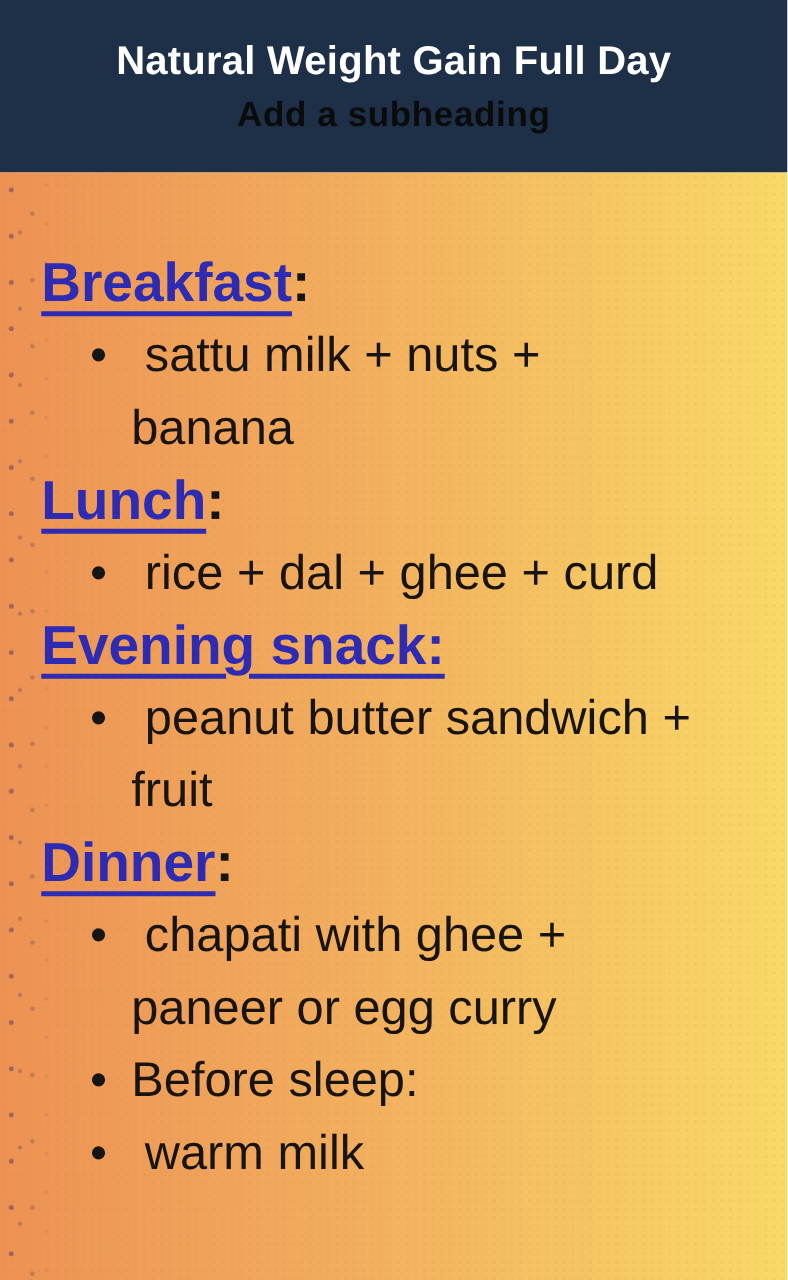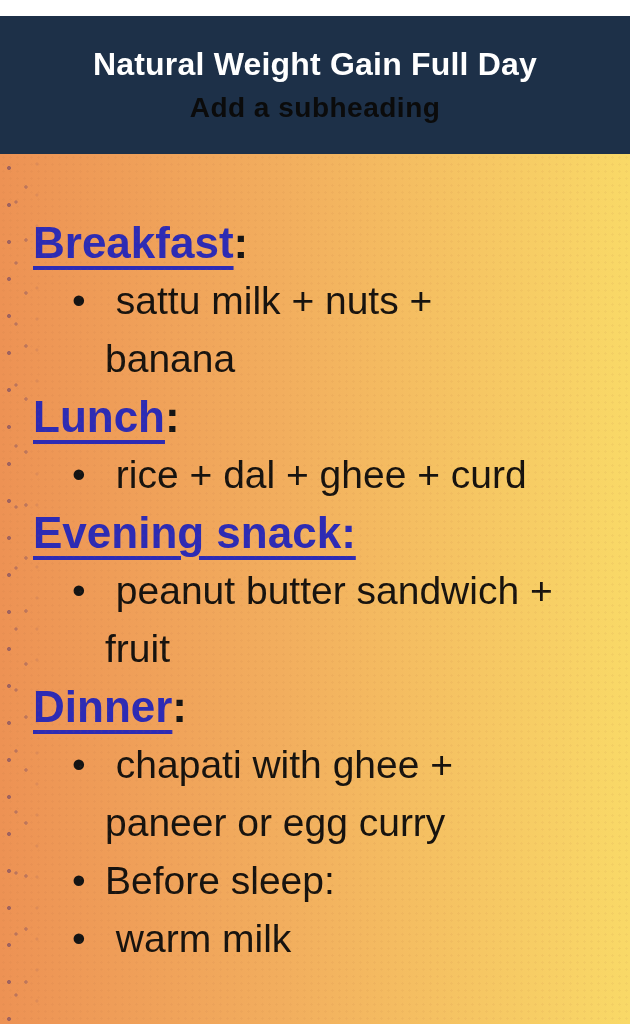--- a/index.html
+++ b/index.html
@@ -28,21 +28,21 @@
     text-align: center;
     font-size: 28px;
     font-weight: 700;
     color: #0b0b0b;
     letter-spacing: 0.5px;
     margin-top: 24px;
   }
   .title {
     position: relative;
     z-index: 2;
-    margin: 16px;
+    margin: 0;
     padding-top: 24px;
     text-align: center;
     font-size: 32px;
     line-height: 48px;
     font-weight: 700;
     color: #ffffff;
     letter-spacing: 0.2px;
   }
   .title .title-line { display: block; }
 

